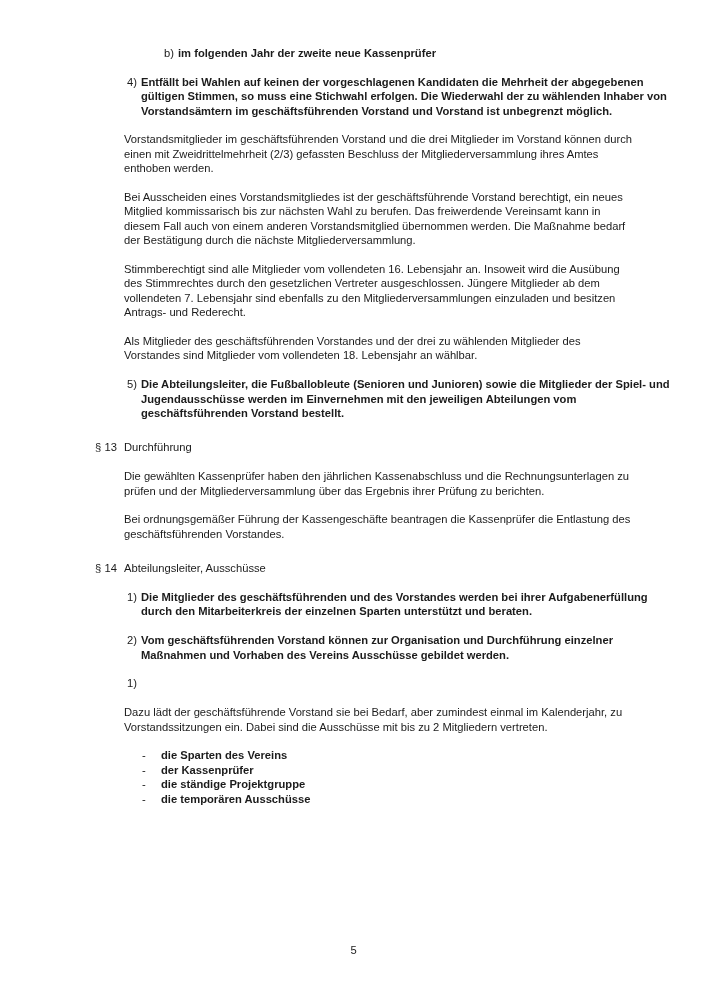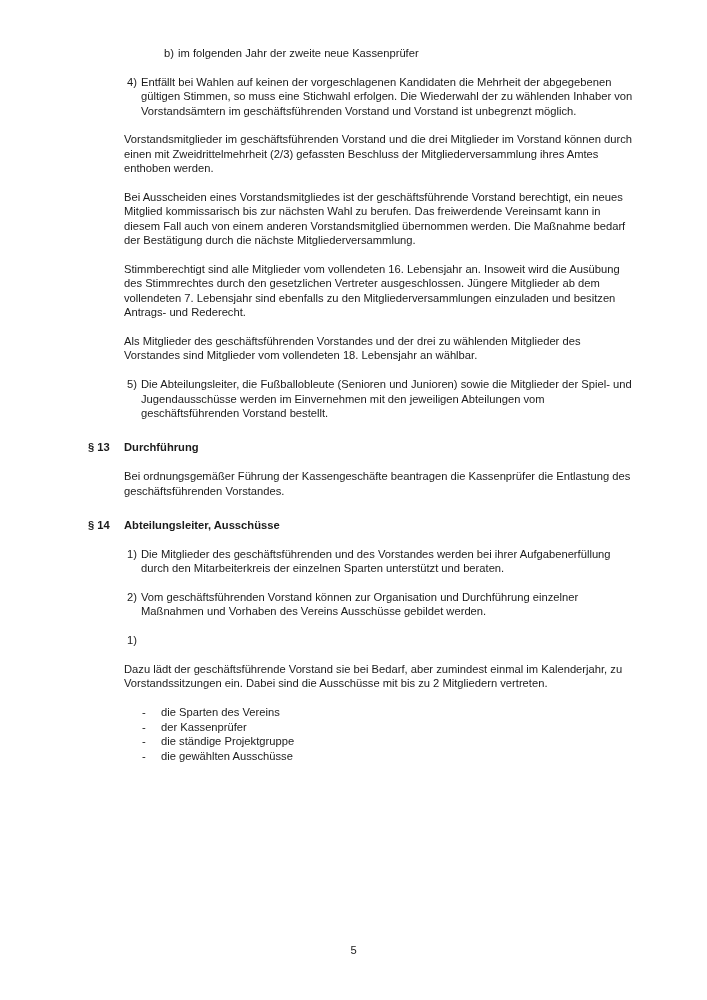--- a/index.html
+++ b/index.html
@@ -23,38 +23,39 @@
     left: 124px;
     top: 46px;
     width: 578px;
   }
   .para {
     margin: 0 0 14.4px 0;
     white-space: pre-line;
   }
   .heading {
     display: flex;
-    font-weight: bold;
+    font-weight: normal;
     margin: 20px 0 14.4px -36px;
+    text-align: center;
   }
   .heading .h-label { width: 36px; flex: none; }
   .num-item {
     display: flex;
     margin: 0 0 14.4px 3px;
   }
   .num-item .marker { width: 14px; flex: none; }
   .sub-item {
     display: flex;
     margin: 0 0 14.4px 40px;
   }
   .sub-item .marker { width: 14px; flex: none; }
   .dash-list { margin: 0 0 14.4px 18px; }
   .dash-item { display: flex; }
   .dash-item .marker { width: 19px; flex: none; }
-  .item-text { white-space: pre-line; }
+  .item-text { white-space: pre-line; font-weight: bold; }
   .footer {
     position: absolute;
     left: 0;
     top: 943px;
     width: 707px;
     text-align: center;
   }
 </style>
 </head>
 <body>
@@ -92,20 +93,22 @@
       <div class="marker">5)</div>
       <div class="item-text">Die Abteilungsleiter, die Fußballobleute (Senioren und Junioren) sowie die Mitglieder der Spiel- und
 Jugendausschüsse werden im Einvernehmen mit den jeweiligen Abteilungen vom
 geschäftsführenden Vorstand bestellt.</div>
     </div>
 
     <div class="heading">
       <div class="h-label">§ 13</div>
       <div class="h-title">Durchführung</div>
     </div>
+    <p class="para">Die gewählten Kassenprüfer haben den jährlichen Kassenabschluss und die Rechnungsunterlagen zu
+prüfen und der Mitgliederversammlung über das Ergebnis ihrer Prüfung zu berichten.</p>
     <p class="para">Bei ordnungsgemäßer Führung der Kassengeschäfte beantragen die Kassenprüfer die Entlastung des
 geschäftsführenden Vorstandes.</p>
 
     <div class="heading">
       <div class="h-label">§ 14</div>
       <div class="h-title">Abteilungsleiter, Ausschüsse</div>
     </div>
     <div class="num-item">
       <div class="marker">1)</div>
       <div class="item-text">Die Mitglieder des geschäftsführenden und des Vorstandes werden bei ihrer Aufgabenerfüllung
@@ -131,20 +134,20 @@
       <div class="dash-item">
         <div class="marker">-</div>
         <div class="item-text">der Kassenprüfer</div>
       </div>
       <div class="dash-item">
         <div class="marker">-</div>
         <div class="item-text">die ständige Projektgruppe</div>
       </div>
       <div class="dash-item">
         <div class="marker">-</div>
-        <div class="item-text">die gewählten Ausschüsse</div>
+        <div class="item-text">die temporären Ausschüsse</div>
       </div>
     </div>
 
   </div>
 
   <div class="footer">5</div>
 </div>
 
 </body></html>

